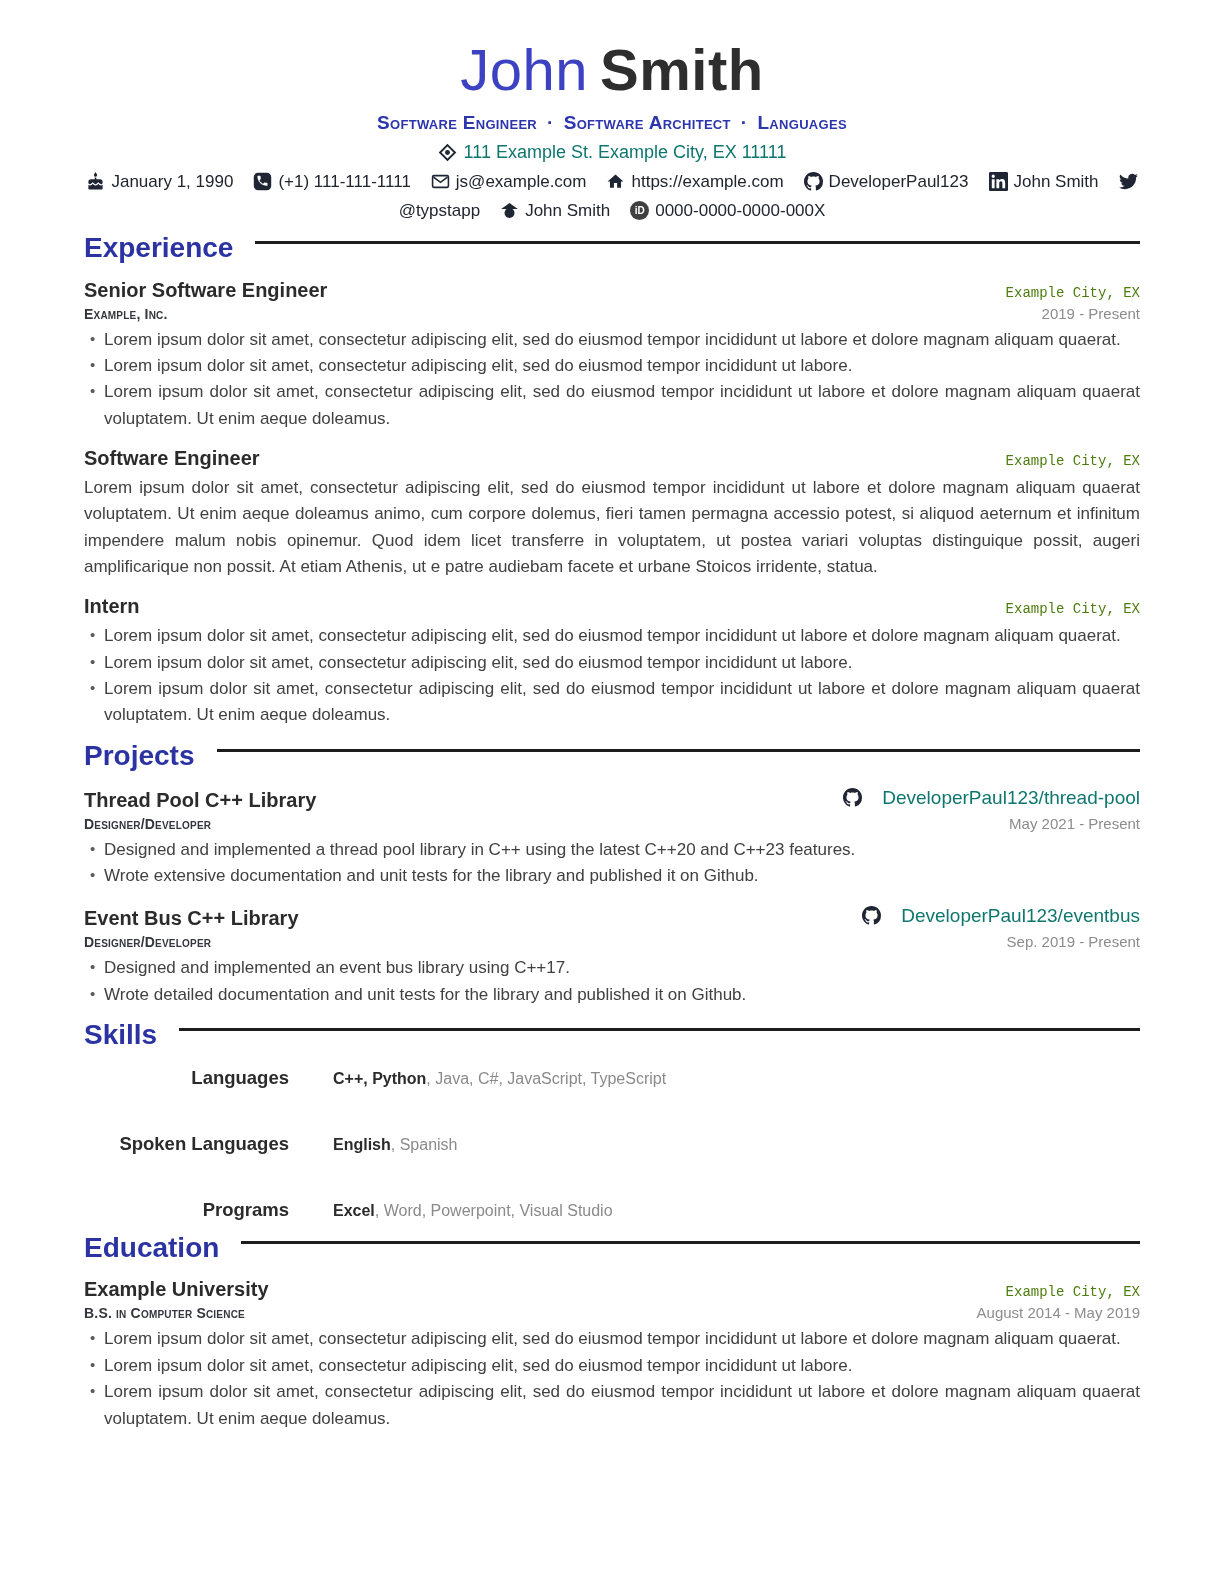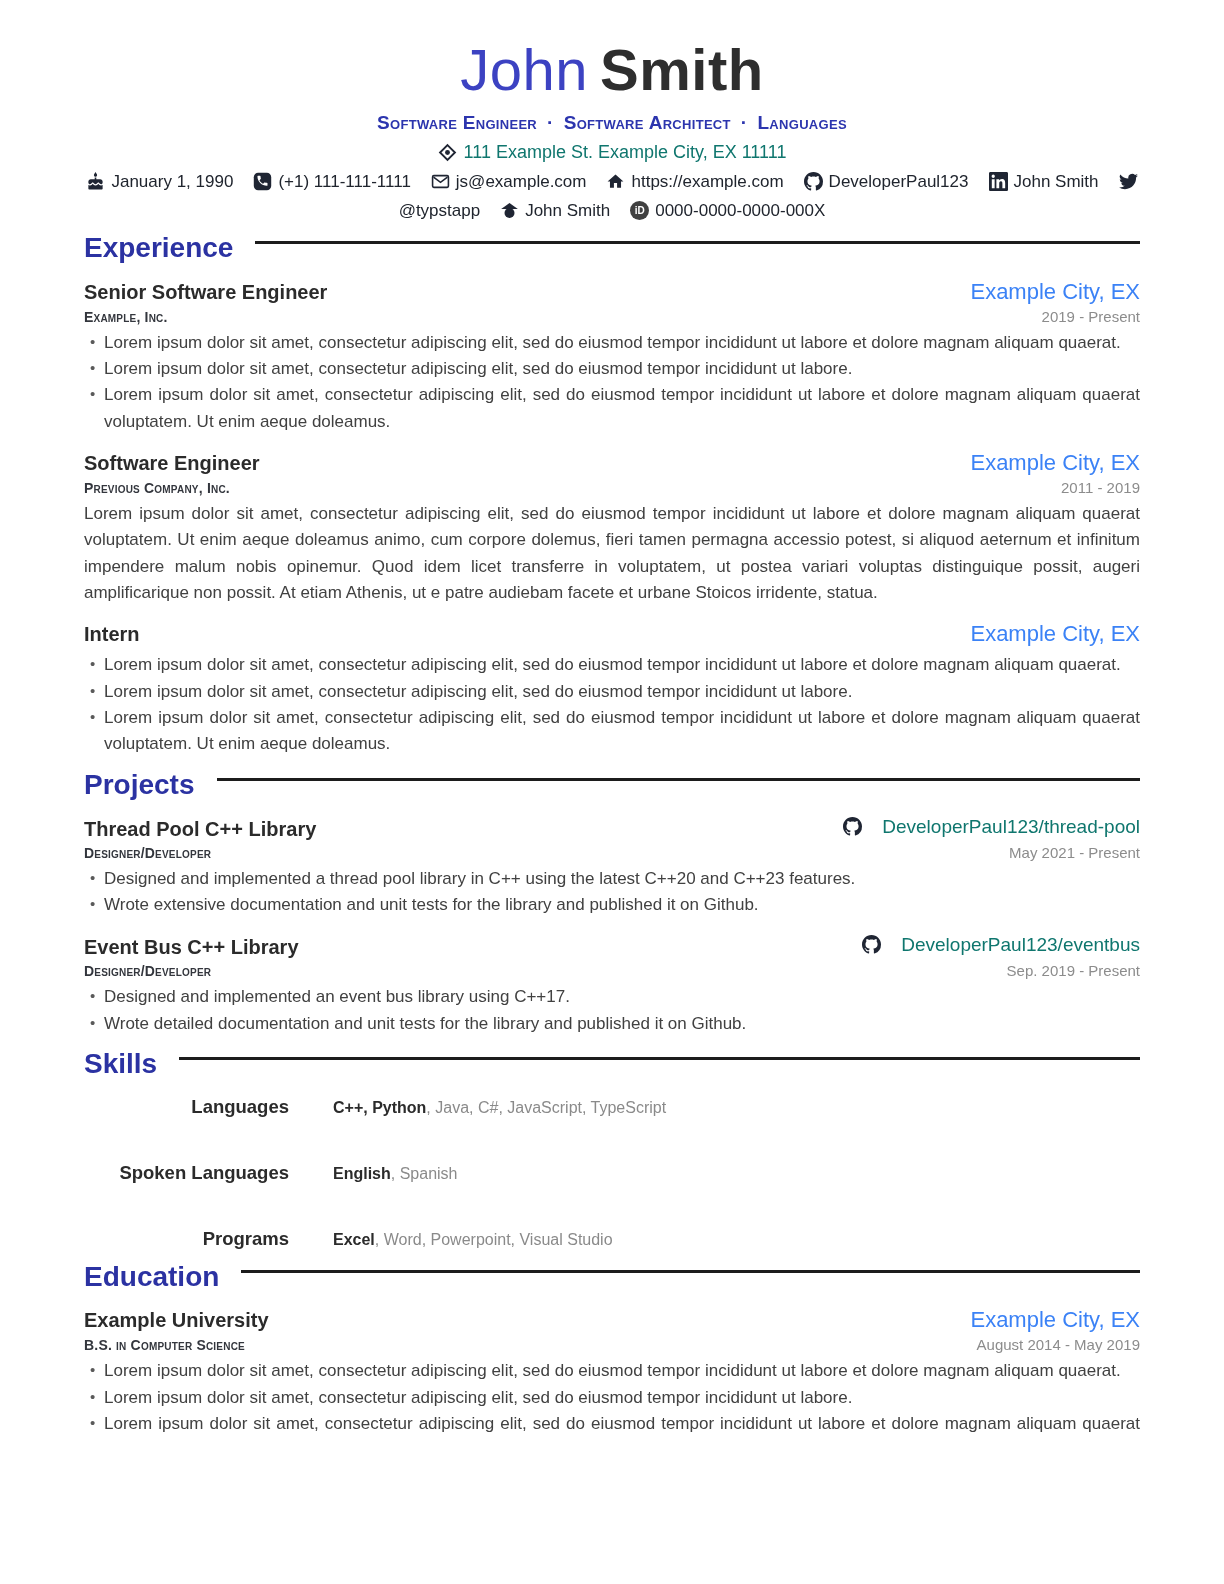--- a/index.html
+++ b/index.html
@@ -47,21 +47,21 @@
   }
 
   
   .section-header { display: flex; gap: 22px; margin-top: 12px; }
   .section-title { color: #2b32a2; font-size: 28px; font-weight: 700; line-height: 1.1; white-space: nowrap; }
   .section-rule { flex: 1; height: 3px; background: #1c1c1c; margin-top: 8px; }
 
   .entry { margin-top: 15px; }
   .entry-head { display: flex; justify-content: space-between; align-items: baseline; }
   .entry-title { font-size: 20px; font-weight: 700; color: #2b2b2b; }
-  .entry-loc { font-size: 22px; color: #3b82f6; }
+  .entry-loc { font-size: 14px; color: #4d7c0f; font-family: Liberation Mono, monospace; }
   .entry-sub { display: flex; justify-content: space-between; align-items: baseline; margin-top: 3px; }
   .entry-company { font-variant: small-caps; font-size: 14px; font-weight: 600; color: #33363d; letter-spacing: .2px; }
   .entry-dates { font-size: 15px; color: #8c8c8c; }
   .repo-link { display: inline-flex; align-items: center; gap: 20px; font-size: 19px; color: #0f766e; }
 
   ul.bullets { margin: 5px 0 0 0; padding: 0 0 0 20px; list-style: none; }
   ul.bullets li {
     position: relative; font-size: 17px; line-height: 1.55;
     color: #414141; text-align: justify;
   }
@@ -232,24 +232,20 @@
       <li>Lorem ipsum dolor sit amet, consectetur adipiscing elit, sed do eiusmod tempor incididunt ut labore et dolore magnam aliquam quaerat.</li>
       <li>Lorem ipsum dolor sit amet, consectetur adipiscing elit, sed do eiusmod tempor incididunt ut labore.</li>
       <li>Lorem ipsum dolor sit amet, consectetur adipiscing elit, sed do eiusmod tempor incididunt ut labore et dolore magnam aliquam quaerat voluptatem. Ut enim aeque doleamus.</li>
     </ul>
   </div>
 
   <div class="entry">
     <div class="entry-head">
       <span class="entry-title">Software Engineer</span>
       <span class="entry-loc">Example City, EX</span>
-    </div>
-    <div class="entry-sub">
-      <span class="entry-company">Previous Company, Inc.</span>
-      <span class="entry-dates">2011 - 2019</span>
     </div>
     <div class="entry-paragraph">Lorem ipsum dolor sit amet, consectetur adipiscing elit, sed do eiusmod tempor incididunt ut labore et dolore magnam aliquam quaerat voluptatem. Ut enim aeque doleamus animo, cum corpore dolemus, fieri tamen permagna accessio potest, si aliquod aeternum et infinitum impendere malum nobis opinemur. Quod idem licet transferre in voluptatem, ut postea variari voluptas distinguique possit, augeri amplificarique non possit. At etiam Athenis, ut e patre audiebam facete et urbane Stoicos irridente, statua.</div>
   </div>
 
   <div class="entry">
     <div class="entry-head">
       <span class="entry-title">Intern</span>
       <span class="entry-loc">Example City, EX</span>
     </div>
     <ul class="bullets">

